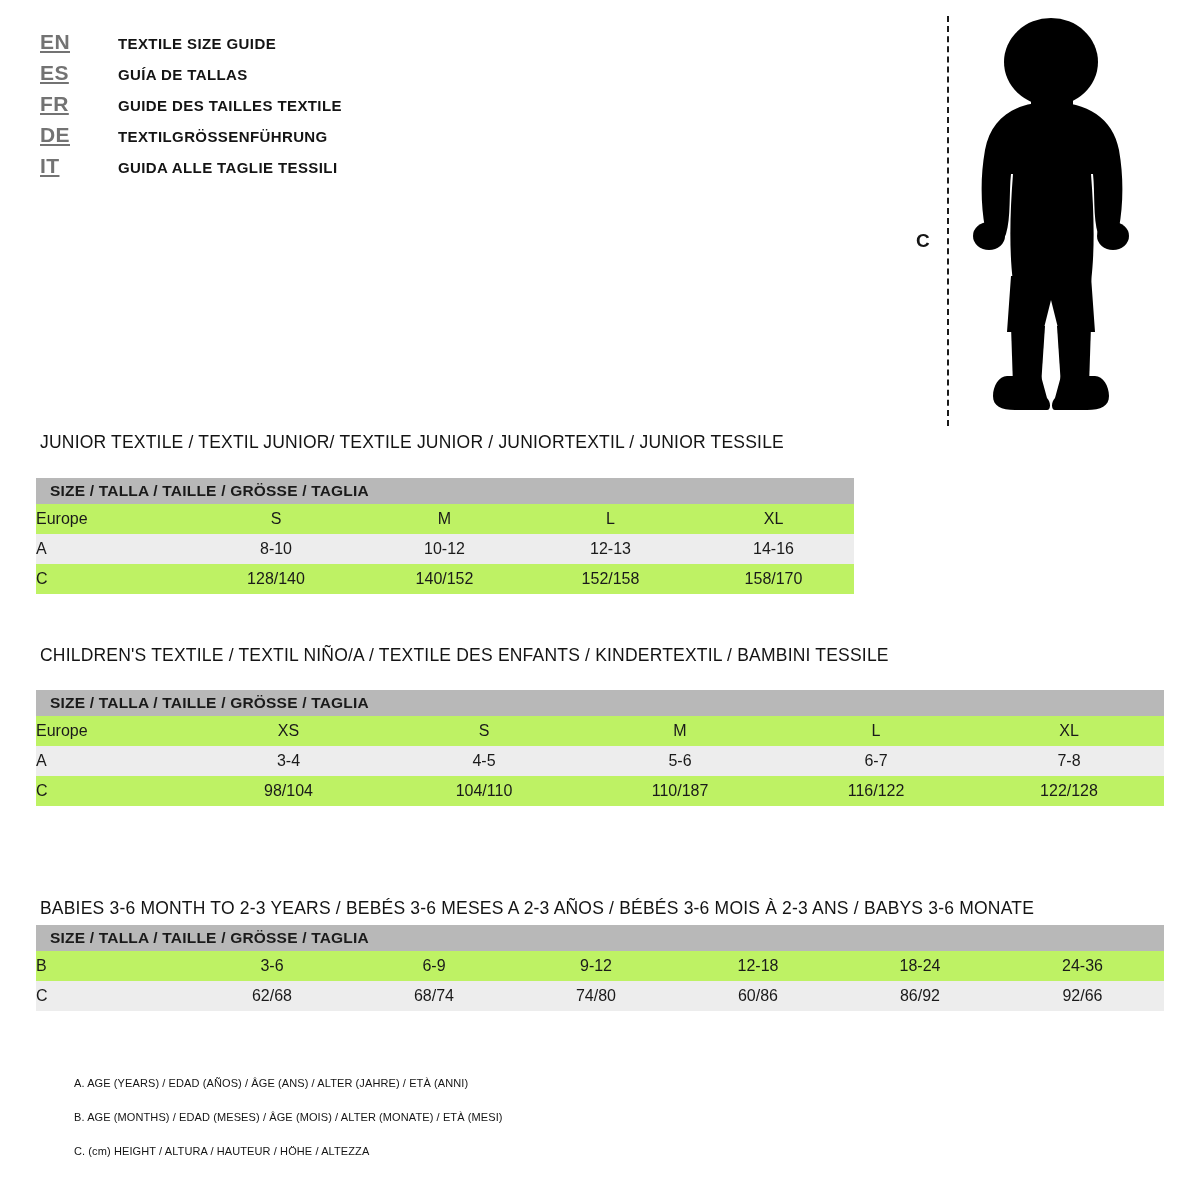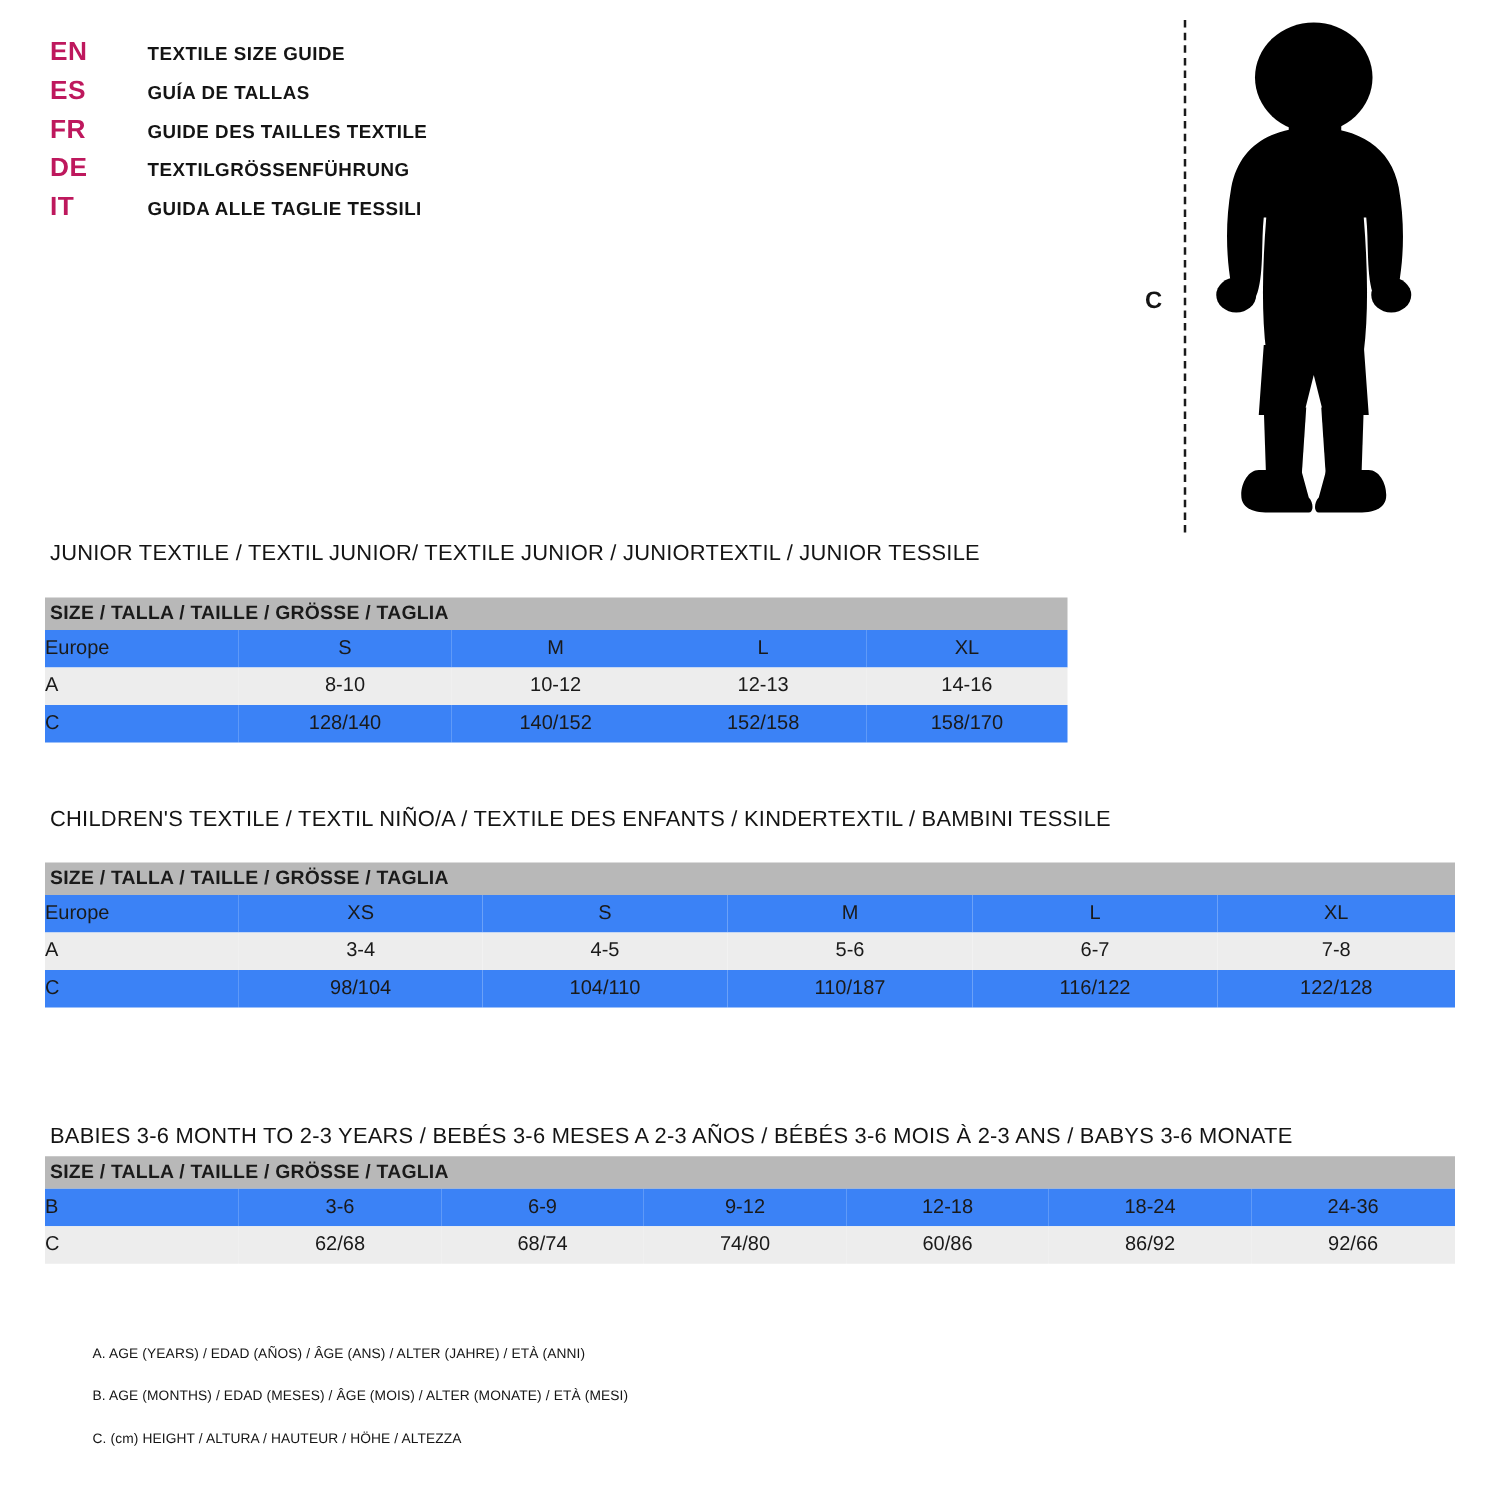--- a/index.html
+++ b/index.html
@@ -32,21 +32,22 @@
   .lang-row {
     display: flex;
     align-items: baseline;
     height: 31px;
   }
   .lang-code {
     width: 78px;
     font-size: 21px;
     font-weight: bold;
     letter-spacing: 0.4px;
-    color: #be185d;
+    color: #737373;
+    text-decoration: underline;
   }
   .lang-title {
     font-size: 15px;
     font-weight: bold;
     letter-spacing: 0.4px;
     color: #141414;
     white-space: nowrap;
   }
 
   
@@ -104,25 +105,25 @@
   }
   .size-table td {
     padding: 0;
     height: 30px;
     vertical-align: middle;
   }
   .band-row td {
     background: #b8b8b8;
     font-weight: bold;
     font-size: 15.5px;
-    padding-left: 4px;
+    padding-left: 14px;
     letter-spacing: 0.2px;
     height: 26px;
   }
-  .row-white td { background: #3b82f6; }
+  .row-white td { background: #bef264; }
   .row-grey td  { background: #ededed; }
   .lbl {
     padding-left: 6px;
     text-align: left;
     font-weight: normal;
   }
   .val {
     text-align: center;
     font-weight: normal;
   }

